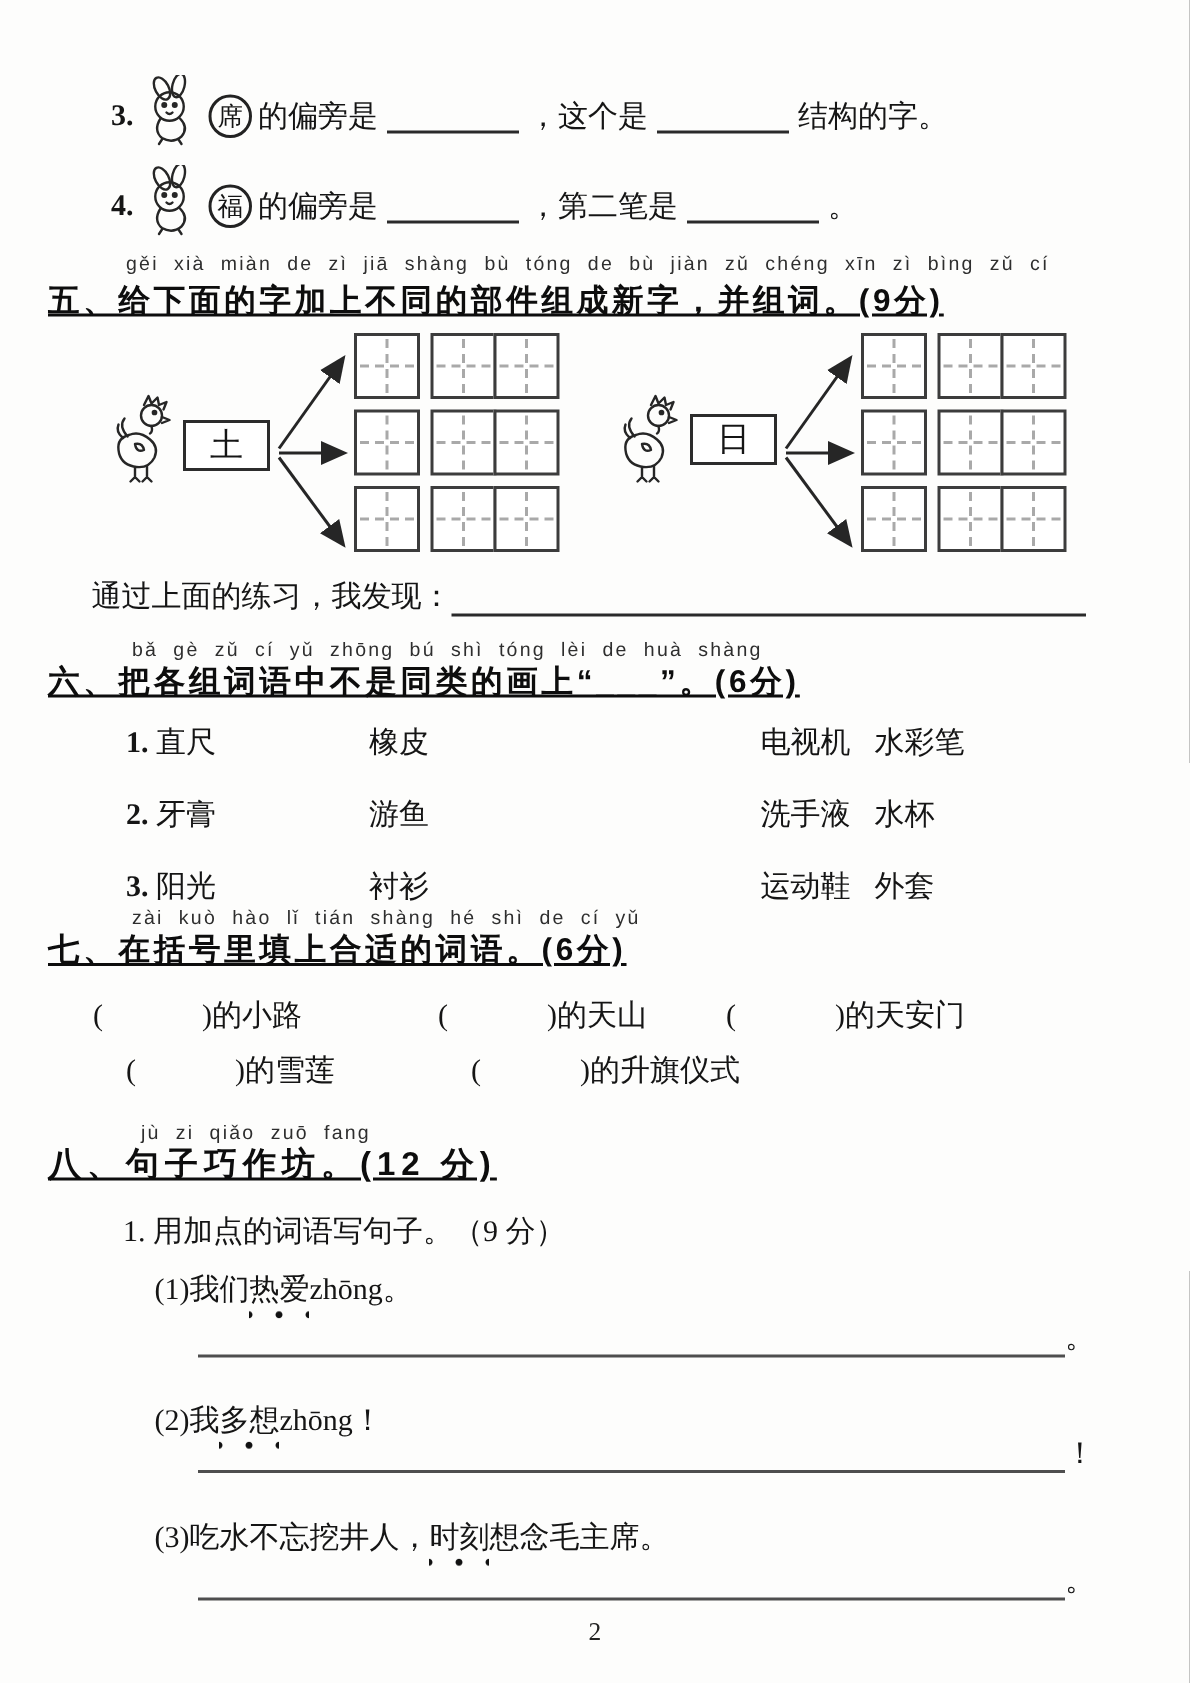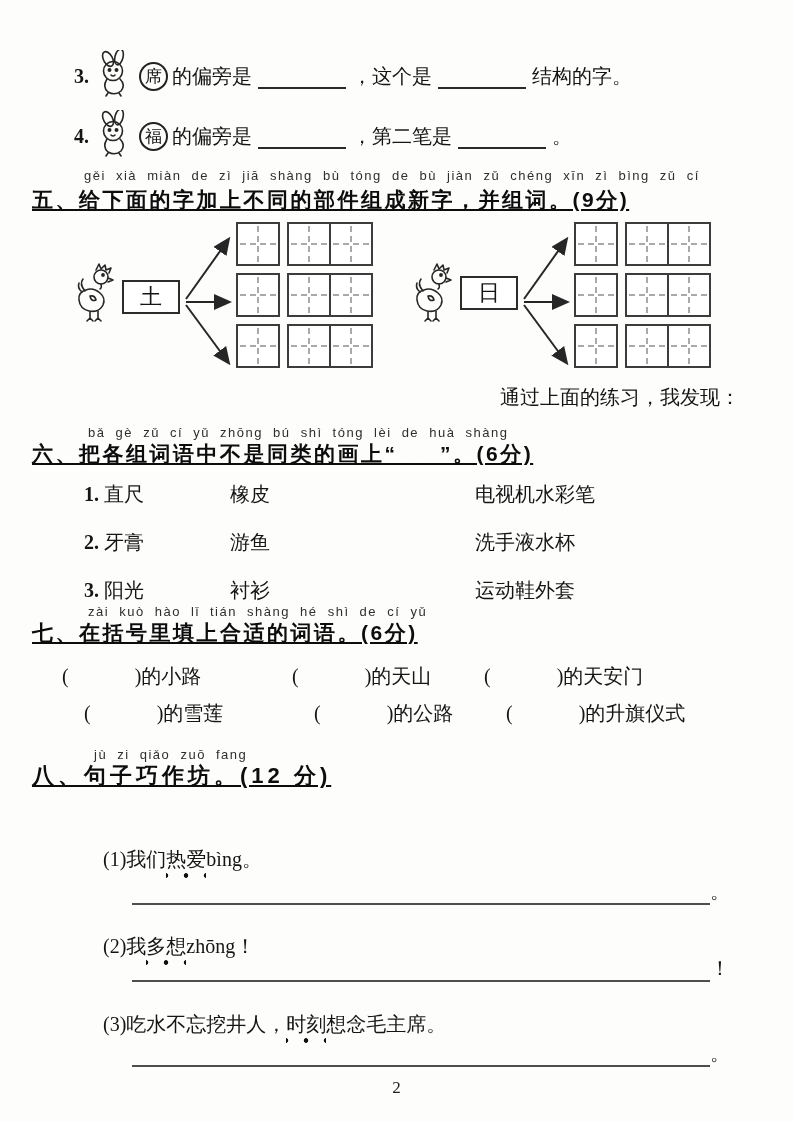--- a/index.html
+++ b/index.html
@@ -46,21 +46,21 @@
   
   .ansline { display:inline-block; border-bottom:2px solid #4e4e4e; height:24px; }
   .ansrow { display:flex; align-items:flex-end; font-size:20px; }
 
   
   .emph { background-image:radial-gradient(circle, #111 2px, transparent 2.6px);
     background-size:20px 7px; background-repeat:repeat-x; background-position:center bottom;
     padding-bottom:9px; margin-bottom:-9px; }
 
   
-  .w-row { display:flex; font-size:20px; margin-bottom:21px; }
+  .w-row { display:flex; font-size:20px; margin-bottom:21px;gap:16px; }
   .w-c1 { width:146px; } .w-c2 { width:145px; } .w-c3 { width:160px;text-align:right; }
 
   
   .b-row { display:flex; font-size:20px; white-space:nowrap; }
   .b-item1 { width:230px; } .b-item2 { width:192px; }
   .paren-gap { display:inline-block; width:66px; }
 
   .reflect-row { display:flex; align-items:flex-end; width:663px; font-size:20px; }
   .reflect-row .fill { flex:1; border-bottom:2px solid #2a2a2a; height:24px; }
 
@@ -218,21 +218,21 @@
       <div class="grid-row">
         <div class="tz"></div>
         <div class="double">
             <div class="tz"></div>
             <div class="tz"></div>
           </div>
       </div>
     </div>
   </div>
 
-  <div class="abs reflect-row" style="top:384px;left:77px;flex-direction:column;">
+  <div class="abs reflect-row" style="top:384px;left:61px;">
     <span>通过上面的练习，我发现：</span>
     <span class="fill"></span>
   </div>
 
   <div class="abs pinyin" style="top:425px;left:88px;">bǎ gè zǔ cí yǔ zhōng bú shì tóng lèi de huà shàng</div>
   <div class="abs heiti sec-title" style="top:440px;left:32px;">六、把各组词语中不是同类的画上“___”。(6分)</div>
 
   <div class="abs" style="top:481px;left:84px;">
     <div class="w-row">
       <span class="w-c1"><b>1.</b> <span>直尺</span></span>
@@ -257,29 +257,29 @@
   <div class="abs pinyin" style="top:604px;left:88px;">zài kuò hào lǐ tián shàng hé shì de cí yǔ</div>
   <div class="abs heiti sec-title" style="top:619px;left:32px;">七、在括号里填上合适的词语。(6分)</div>
 
   <div class="abs b-row" style="top:663px;left:62px;">
     <span class="b-item1"><span>(</span><span class="paren-gap"></span><span>)</span><span>的小路</span></span>
     <span class="b-item2"><span>(</span><span class="paren-gap"></span><span>)</span><span>的天山</span></span>
     <span><span>(</span><span class="paren-gap"></span><span>)</span><span>的天安门</span></span>
   </div>
   <div class="abs b-row" style="top:700px;left:52px;margin-left:32px;">
     <span class="b-item1"><span>(</span><span class="paren-gap"></span><span>)</span><span>的雪莲</span></span>
-    <span class="b-item2"><span>(</span><span class="paren-gap"></span><span>)</span><span>的公路</span></span>
     <span><span>(</span><span class="paren-gap"></span><span>)</span><span>的升旗仪式</span></span>
   </div>
 
   <div class="abs pinyin" style="top:747px;left:94px;">jù zi qiǎo zuō fang</div>
   <div class="abs heiti sec-title" style="top:761px;left:32px;font-size:22px;letter-spacing:4px;">八、句子巧作坊。(12 分)</div>
+  <div class="abs body-t" style="top:807px;left:82px;">1. 用加点的词语写句子。（9 分）</div>
 
   <div class="abs body-t" style="top:846px;left:103px;">
-    <span>(1)</span><span>我们</span><span class="emph">热爱</span><span>bìng。</span>
+    <span>(1)</span><span>我们</span><span class="emph">热爱</span><span>zhōng。</span>
   </div>
   <div class="abs ansrow" style="top:878px;left:132px;">
     <span class="ansline" style="width:578px;"></span>
     <span>。</span>
   </div>
 
   <div class="abs body-t" style="top:933px;left:103px;">
     <span>(2)</span><span>我</span><span class="emph">多想</span><span>zhōng！</span>
   </div>
   <div class="abs ansrow" style="top:955px;left:132px;">

